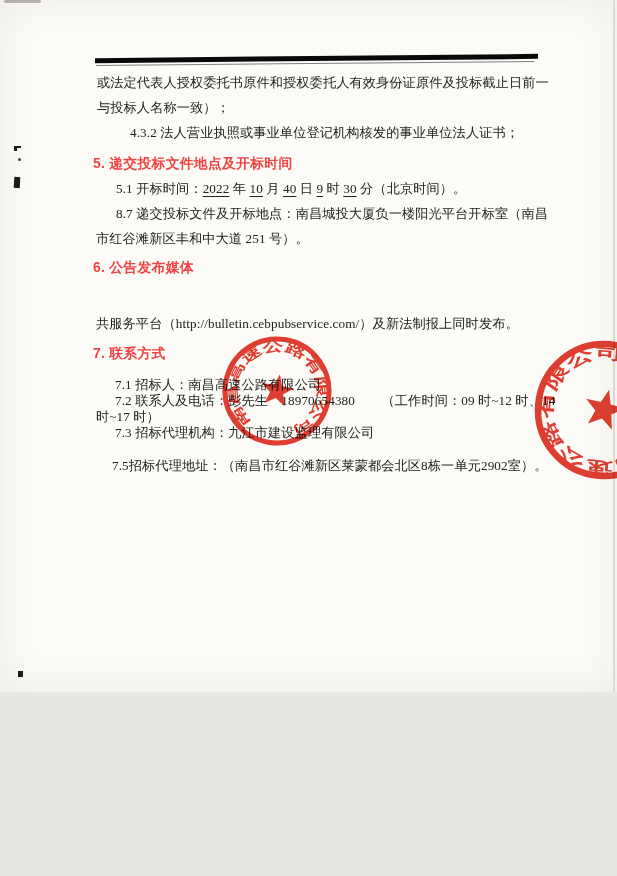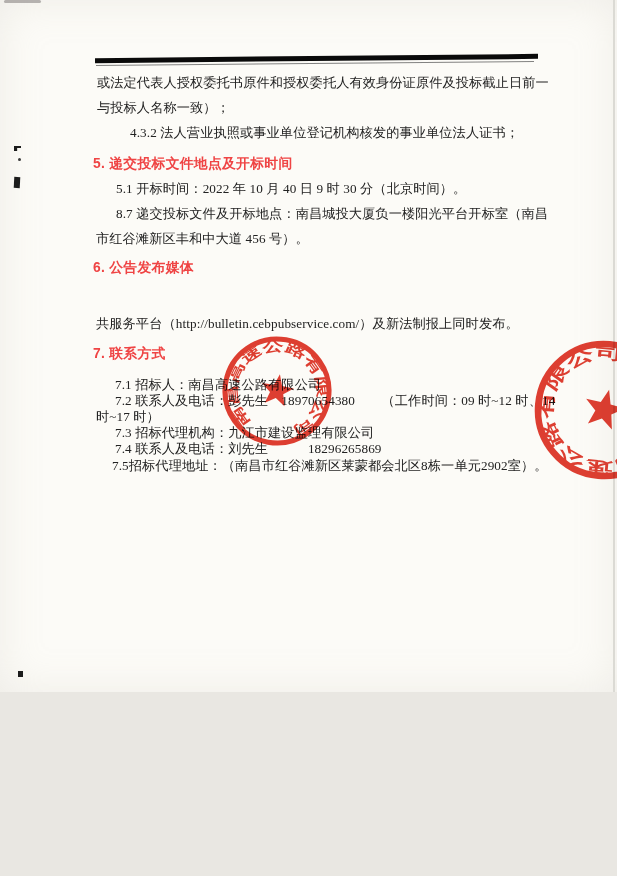--- a/index.html
+++ b/index.html
@@ -12,21 +12,21 @@
     color:#1f1f1f;
   }
   .abs{position:absolute;}
   .bodytext{font-size:13.2px;letter-spacing:.1px;color:#222;white-space:nowrap;}
   .para{font-size:13.2px;letter-spacing:.1px;color:#222;line-height:25px;width:460px;}
   .heading{
     font-family:"Liberation Sans","DejaVu Sans",sans-serif;
     font-weight:bold;font-size:13.8px;color:#ef4444;white-space:nowrap;letter-spacing:.3px;
   }
   .indent1{padding-left:33px;}
-  .u{text-underline-offset:3px;text-decoration-thickness:1px;}
+  .u{text-decoration:underline;text-underline-offset:3px;text-decoration-thickness:1px;}
   
   .divider-bar{left:95px;top:56px;width:443px;height:4.5px;background:#0a0a0a;transform:rotate(-.55deg);}
   .divider-thin{left:96px;top:62.5px;width:438px;height:1.3px;background:#5a5a5a;opacity:.75;transform:rotate(-.55deg);}
   .smudge-top{left:4px;top:0;width:37px;height:3px;background:#8a8683;opacity:.6;border-radius:2px;}
   .edge-right{left:613px;top:0;width:2px;height:876px;background:#dddc d6;background:#dbdad4;}
   .edge-bottom{left:328px;top:867px;width:289px;height:9px;background:#0e0e0e;
     clip-path:polygon(0 78%,100% 8%,100% 100%,0 100%);}
   .speck{background:#1c1c1c;}
   .speck1{left:14px;top:146px;width:7px;height:5px;clip-path:polygon(0 0,100% 0,100% 40%,45% 40%,45% 100%,0 100%);}
   .speck2{left:18px;top:158px;width:3px;height:3px;border-radius:50%;background:#3a3a3a;}
@@ -58,31 +58,30 @@
 
   <div class="abs para" style="left:97px;top:70px;">
     <div>或法定代表人授权委托书原件和授权委托人有效身份证原件及投标截止日前一</div>
     <div>与投标人名称一致）；</div>
     <div class="indent1">4.3.2 法人营业执照或事业单位登记机构核发的事业单位法人证书；</div>
   </div>
 
   <div class="abs heading" style="left:93px;top:155px;">5. 递交投标文件地点及开标时间</div>
   <div class="abs bodytext" style="left:116px;top:180px;"><span>5.1 开标时间：</span><span class="u">2022</span><span> 年 </span><span class="u">10</span><span> 月 </span><span class="u">40</span><span> 日 </span><span class="u">9</span><span> 时 </span><span class="u">30</span><span> 分（北京时间）。</span></div>
   <div class="abs bodytext" style="left:116px;top:205px;">8.7 递交投标文件及开标地点：南昌城投大厦负一楼阳光平台开标室（南昌</div>
-  <div class="abs bodytext" style="left:96px;top:230px;">市红谷滩新区丰和中大道 456 号）。</div>
+  <div class="abs bodytext" style="left:96px;top:230px;">市红谷滩新区丰和中大道 251 号）。</div>
 
   <div class="abs heading" style="left:93px;top:259px;">6. 公告发布媒体</div>
   <div class="abs bodytext" style="left:96px;top:315px;">共服务平台（http://bulletin.cebpubservice.com/）及新法制报上同时发布。</div>
 
   <div class="abs heading" style="left:93px;top:345px;">7. 联系方式</div>
   <div class="abs bodytext" style="left:115px;top:376px;">7.1 招标人：南昌高速公路有限公司</div>
   <div class="abs bodytext" style="left:115px;top:392px;">7.2 联系人及电话：彭先生　18970654380　　（工作时间：09 时~12 时、14</div>
   <div class="abs bodytext" style="left:96px;top:408px;">时~17 时）</div>
   <div class="abs bodytext" style="left:115px;top:424px;">7.3 招标代理机构：九江市建设监理有限公司</div>
-  <div class="abs bodytext" style="left:115px;top:440px;">7.4 联系人及电话：刘先生　　　18296265869</div>
   <div class="abs bodytext" style="left:112px;top:457px;">7.5招标代理地址：（南昌市红谷滩新区莱蒙都会北区8栋一单元2902室）。</div>
 
   <div class="abs stamp stamp-main">
     <svg width="116" height="116" viewBox="0 0 116 116">
       <g transform="rotate(10 58 58)" fill="#dd2a1b" stroke="none">
         <circle cx="58" cy="58" r="52" fill="none" stroke="#dd2a1b" stroke-width="5"></circle>
         <polygon points="58,41 62.1,52.3 74.2,52.7 64.7,60.2 68,71.8 58,65 48,71.8 51.3,60.2 41.8,52.7 53.9,52.3"></polygon>
         <defs>
           <path id="sealArcMain" d="M 38 92.64 A 40 40 0 1 1 78 92.64" fill="none"></path>
         </defs>

